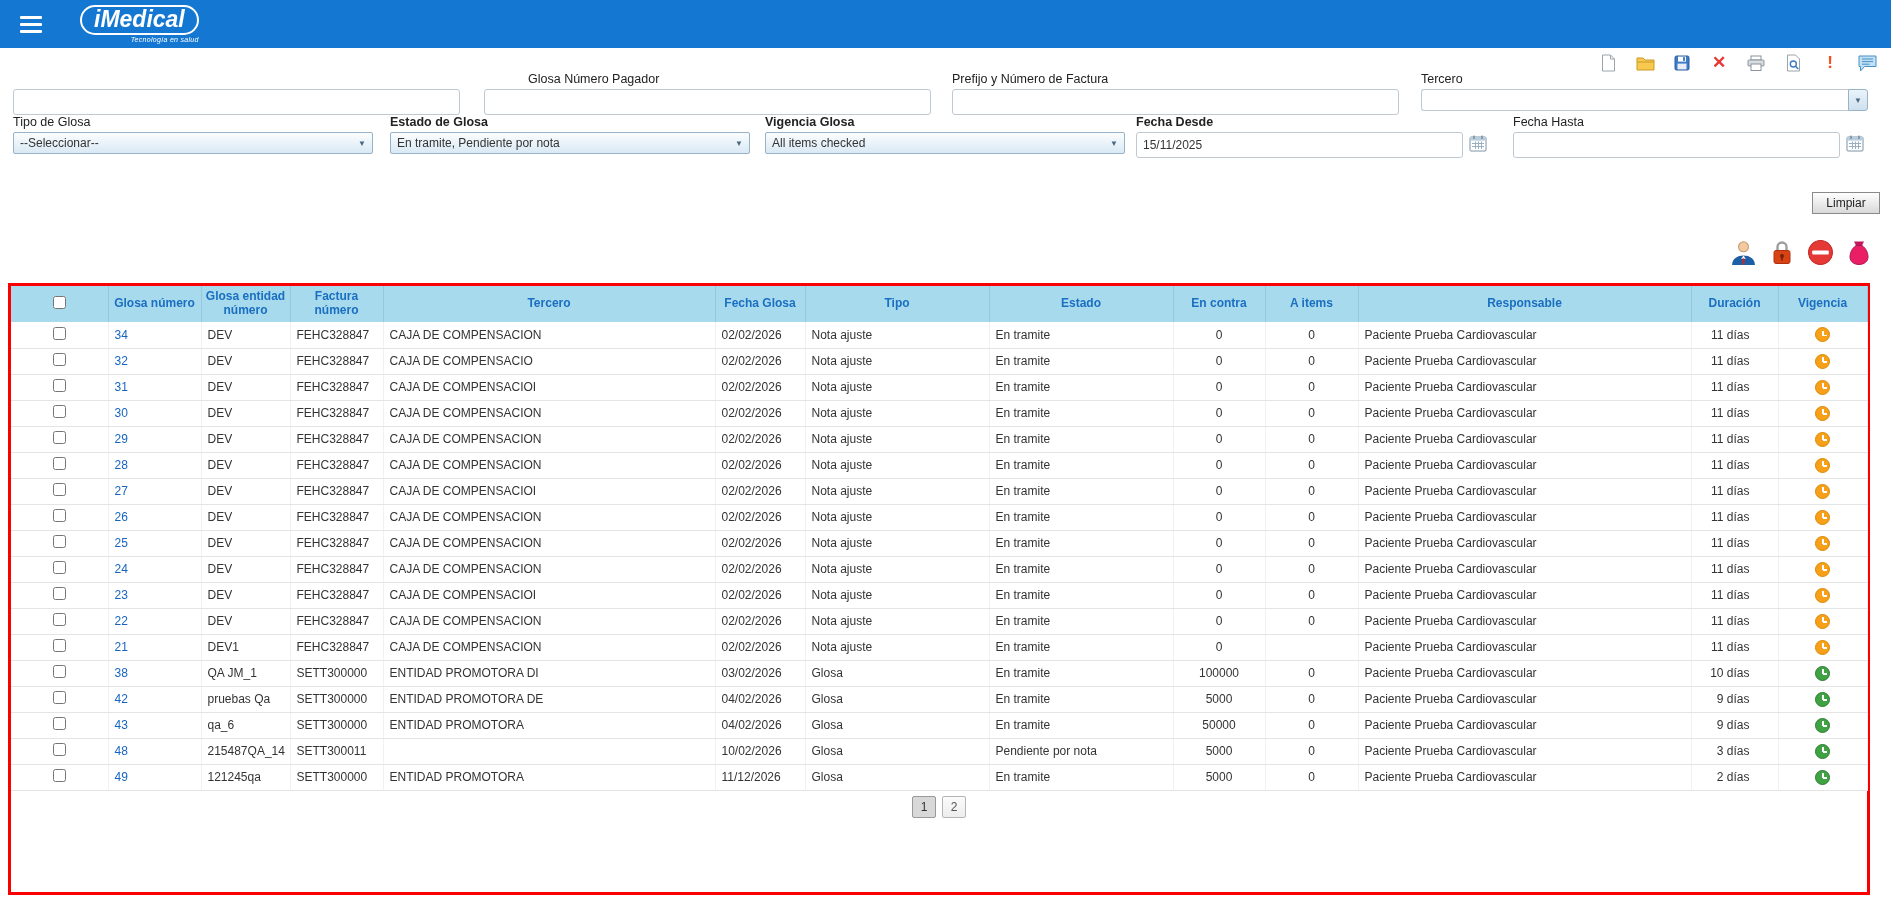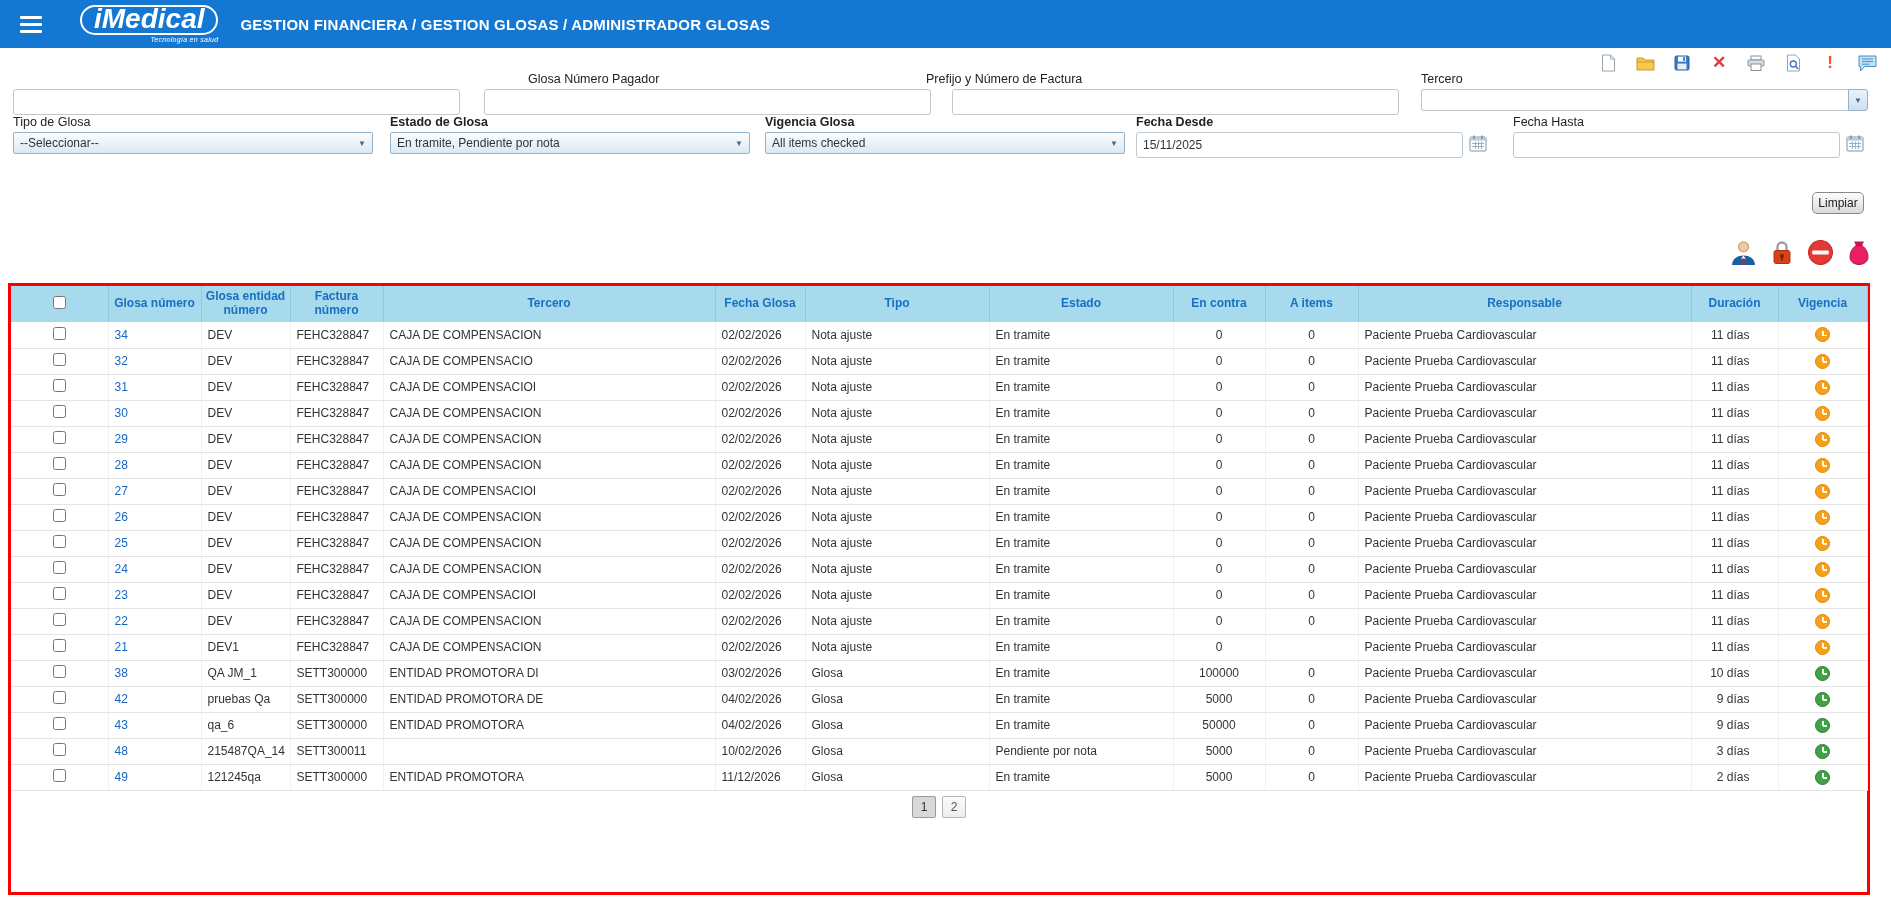--- a/index.html
+++ b/index.html
@@ -5,40 +5,40 @@
   * { margin:0; padding:0; box-sizing:border-box; }
   html,body { background:#fff; }
   body { font-family:"Liberation Sans", sans-serif; }
   .page { position:relative; width:1891px; height:903px; background:#fff; overflow:hidden; }
 
   
   .topbar { position:absolute; top:0; left:0; width:100%; height:48px; background:#1478d2; display:flex; align-items:center; }
   .hamburger { margin-left:20px; width:24px; cursor:pointer; }
   .hamburger span { display:block; width:22px; height:3px; background:#fff; margin:4px 0; border-radius:1px; }
   .logo { margin-left:36px; color:#fff; }
-  .logo-cloud { border:2px solid #fff; border-radius:22px; padding:0 12px 2px; font-size:28px; font-weight:bold; font-style:italic; line-height:24px; }
+  .logo-cloud { border:2px solid #fff; border-radius:22px; padding:0 12px 2px; font-size:23px; font-weight:bold; font-style:italic; line-height:24px; }
   .logo-sub { font-size:7px; font-style:italic; text-align:right; margin-top:1px; letter-spacing:.3px; }
   .breadcrumb { margin-left:22px; color:#fff; font-weight:bold; font-size:15px; letter-spacing:.2px; }
 
   
   .toolbar-icons { position:absolute; top:53px; right:14px; display:flex; align-items:center; gap:17px; }
   .tbi { display:inline-flex; align-items:center; justify-content:center; width:20px; height:20px; cursor:pointer; }
   .tbi.txt { font-weight:bold; font-size:17px; line-height:18px; }
 
   
   .flabel { position:absolute; font-size:12.5px; color:#222; }
   .flabel.bold { font-weight:bold; }
   .finput { position:absolute; height:22px; border:1px solid #bfc9d2; border-radius:3px; font-size:12px; color:#333; padding:12px 6px; font-family:"Liberation Sans", sans-serif; background:#fff; }
   .select { position:absolute; height:22px; border:1px solid #98b3c7; border-radius:2px; background:linear-gradient(#fbfdfe,#d9e9f4); display:flex; align-items:center; justify-content:space-between; padding:0 6px; font-size:12px; color:#333; cursor:pointer; }
   .select-arrow { font-size:8px; color:#4a6a85; }
   .combo { position:absolute; display:flex; }
   .combo input { height:22px; border:1px solid #bfc9d2; border-right:none; border-radius:3px 0 0 3px; font-size:12px; padding:0 6px; width:427px; font-family:"Liberation Sans", sans-serif; }
   .combo-btn { width:20px; height:22px; border:1px solid #98b3c7; border-radius:0 3px 3px 0; background:linear-gradient(#eaf3fa,#cfe0ee); display:flex; align-items:center; justify-content:center; cursor:pointer; }
   .cal-btn { position:absolute; width:22px; height:22px; display:flex; align-items:center; justify-content:center; cursor:pointer; background:transparent; border:none; }
-  .btn-limpiar { position:absolute; left:1812px; top:192px; width:52px; height:22px; background:linear-gradient(#fefefe,#d9d9d9); border:1px solid #8a8a8a; border-radius:5px; font-size:12px; color:#222; cursor:pointer; font-family:"Liberation Sans", sans-serif; }
+  .btn-limpiar { position:absolute; left:1812px; top:192px; width:68px; height:22px; background:linear-gradient(#fefefe,#d9d9d9); border:1px solid #8a8a8a; border-radius:0; font-size:12px; color:#222; cursor:pointer; font-family:"Liberation Sans", sans-serif; }
 
   
   .action-icons { position:absolute; top:239px; right:20px; display:flex; align-items:flex-end; gap:13px; }
   .aci { display:inline-flex; cursor:pointer; }
 
   
   .table-wrap { position:absolute; left:8px; top:283px; width:1862px; height:612px; border:3px solid #fb0000; background:#fff; }
   table { border-collapse:collapse; table-layout:fixed; width:1856px; }
   thead th { background:#a8daee; color:#1a6fc0; font-size:12px; font-weight:bold; height:36px; text-align:center; vertical-align:middle; border-right:1px solid #93c9e0; line-height:1.15; padding:0 2px; cursor:pointer; }
   thead th.col-check { cursor:default; }
@@ -68,21 +68,20 @@
   <header class="topbar">
     <div class="hamburger">
         <span></span>
         <span></span>
         <span></span>
       </div>
     <div class="logo">
       <div class="logo-cloud">iMedical</div>
       <div class="logo-sub">Tecnología en salud</div>
     </div>
-    <div class="breadcrumb">GESTION FINANCIERA / GESTION GLOSAS / ADMINISTRADOR GLOSAS</div>
   </header>
 
   <div class="toolbar-icons">
     <span class="tbi">
       <svg width="15" height="18" viewBox="0 0 15 18">
           <path d="M1.5 1h8l4 4v12h-12z" fill="#fff" stroke="#9aa4ad"></path>
           <path d="M9.5 1v4h4" fill="none" stroke="#9aa4ad"></path>
         </svg>
     </span>
     <span class="tbi">
@@ -120,21 +119,21 @@
           <path d="M1 1h17v10.5H6.5L2.5 16v-4.5H1z" fill="#bfe0f5" stroke="#4a90c4"></path>
           <line x1="4" y1="4" x2="15" y2="4" stroke="#4a90c4"></line>
           <line x1="4" y1="6.6" x2="15" y2="6.6" stroke="#4a90c4"></line>
           <line x1="4" y1="9.2" x2="11.5" y2="9.2" stroke="#4a90c4"></line>
         </svg>
     </span>
   </div>
 
   <label class="flabel" style="left:13px; top:72px;margin-top:17px;">Número de Glosa</label>
   <label class="flabel" style="left:484px; top:72px;margin-left:44px;">Glosa Número Pagador</label>
-  <label class="flabel" style="left:926px; top:72px;text-align:right;">Prefijo y Número de Factura</label>
+  <label class="flabel" style="left:952px; top:72px;text-align:right;">Prefijo y Número de Factura</label>
   <label class="flabel" style="left:1421px; top:72px;">Tercero</label>
 
   <input class="finput" style="left: 13px; top: 89px; width: 447px;" value="">
   <input class="finput" style="left: 484px; top: 89px; width: 447px;" value="">
   <input class="finput" style="left: 952px; top: 89px; width: 447px;" value="">
   <div class="combo" style="left:1421px; top:89px;">
     <input value="" style="">
     <span class="combo-btn">
         <span class="select-arrow">▼</span>
       </span>

